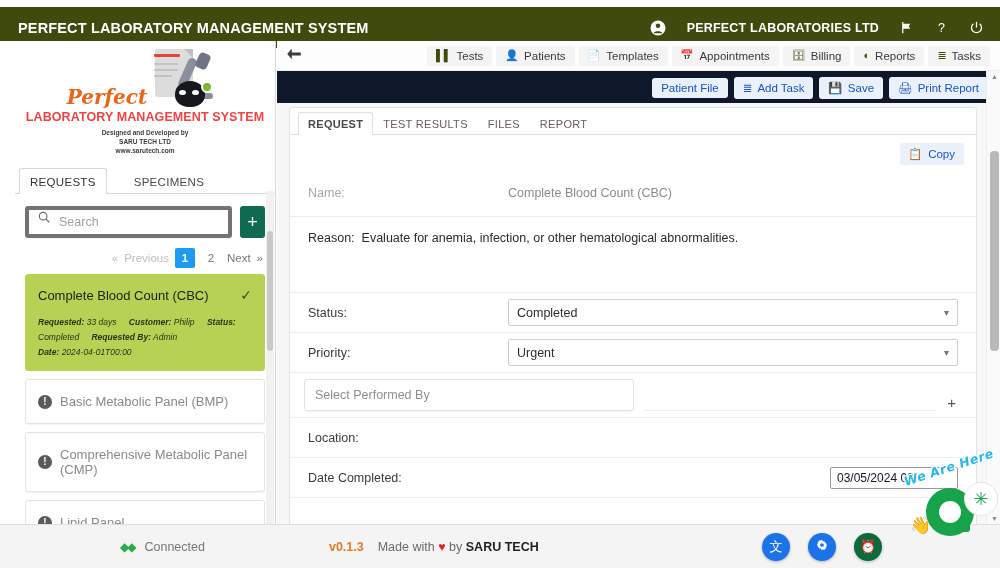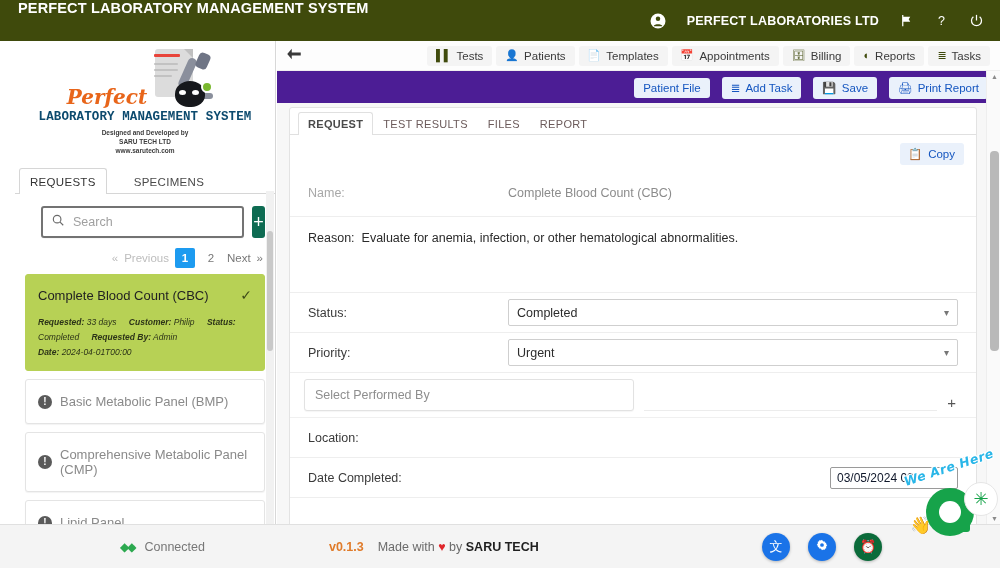--- a/index.html
+++ b/index.html
@@ -6,23 +6,23 @@
   html, body {
     width: 1000px; height: 568px;
     overflow: hidden;
     font-family: "Liberation Sans", sans-serif;
     background: #ffffff;
   }
   .app { position: relative; width: 1000px; height: 568px; }
 
   
   .topbar {
-    position: absolute; left: 0; top: 0; width: 1000px; height: 41px;
+    position: absolute; left: 0; top: 7px; width: 1000px; height: 41px;
     background: #3f4a0c;
-    display: flex; 
+    display: flex; align-items: center;
     color: #ffffff;
   }
   .topbar-title {
     margin-left: 18px;
     font-size: 14.5px; font-weight: 600; letter-spacing: .15px;
     color: #ffffff;
   }
   .topbar-right {
     margin-left: auto; display: flex; align-items: center; gap: 20px;
     margin-right: 16px;
@@ -86,21 +86,21 @@
   .logo-ninja::after {
     content: ""; position: absolute; left: 17px; top: 9px; width: 7px; height: 5px;
     background: #fff; border-radius: 50%;
   }
   .logo-badge {
     position: absolute; left: 52px; bottom: 16px; width: 12px; height: 12px;
     background: #7ab82f; border-radius: 50%; border: 2px solid #fff;
   }
   .brand-sub {
     font-size: 12.5px; font-weight: 700; letter-spacing: .1px;
-    color: #0c4a6e; margin-top: 1px; font-family: Liberation Mono, monospace;
+    color: #ef4444; margin-top: 1px;
   }
   .brand-dev {
     margin-top: 4px; font-size: 6.5px; line-height: 9px;
     color: #3c3c3c; font-weight: 600;
   }
 
   
   .side-tabs {
     display: flex; align-items: flex-start; gap: 16px;
     border-bottom: 1px solid #d6d6d6; margin-top: 8px; padding: 0 4px;
@@ -112,24 +112,23 @@
     position: relative; top: 1px;
   }
   .side-tab.active {
     background: #fff; border-color: #d6d6d6;
     border-radius: 3px 3px 0 0; color: #333;
   }
 
   
   .search-row { display: flex; align-items: center; gap: 8px; padding: 12px 10px 8px; }
   .search-box {
-    flex: 1; height: 32px; border: 2px solid #737373; border-radius: 3px;
-    background: #fff; display: flex; align-items: center; padding: 0 8px;
+    flex: 1; height: 32px; border: 4px solid #737373; border-radius: 3px;
+    background: #fff; display: flex; padding: 0 8px;
     box-shadow: 0 1px 1px rgba(0,0,0,.04);
-    margin-left: 16px;
   }
   .search-box input {
     border: none; outline: none; flex: 1; font-size: 12.5px;
     color: #555; font-family: "Liberation Sans", sans-serif; margin-left: 8px;
     background: transparent;
   }
   .search-box input::placeholder { color: #a0a0a0; }
   .add-btn {
     width: 32px; height: 32px; background: #0e6b52; color: #fff;
     border: none; border-radius: 3px; font-size: 18px; cursor: pointer;
@@ -187,21 +186,21 @@
   .topnav-tabs { margin-left: auto; display: flex; align-items: center; gap: 4px; }
   .tnav {
     display: flex; align-items: center; gap: 5px;
     background: #f4f4f4; border-radius: 3px; padding: 4px 9px;
     font-size: 11.5px; color: #3a3a3a; cursor: pointer; white-space: nowrap;
   }
   .tnav .gi { font-size: 11px; color: #3f4a0c; line-height: 1; }
 
   .action-row {
     display: flex; align-items: center; justify-content: flex-end;
-    gap: 12px; padding: 6px 12px 4px; background: #4c1d95;
+    gap: 6px; padding: 6px 12px 4px; background: #0f172a;
   }
   .act {
     display: flex; align-items: center; gap: 5px;
     background: #eaf1fb; color: #1556c0; border: none; border-radius: 3px;
     padding: 4px 9px; font-size: 11.5px; cursor: pointer;
     font-family: "Liberation Sans", sans-serif; white-space: nowrap;
   }
 
   .card {
     position: absolute; left: 12px; top: 66px; width: 688px; height: 470px;

